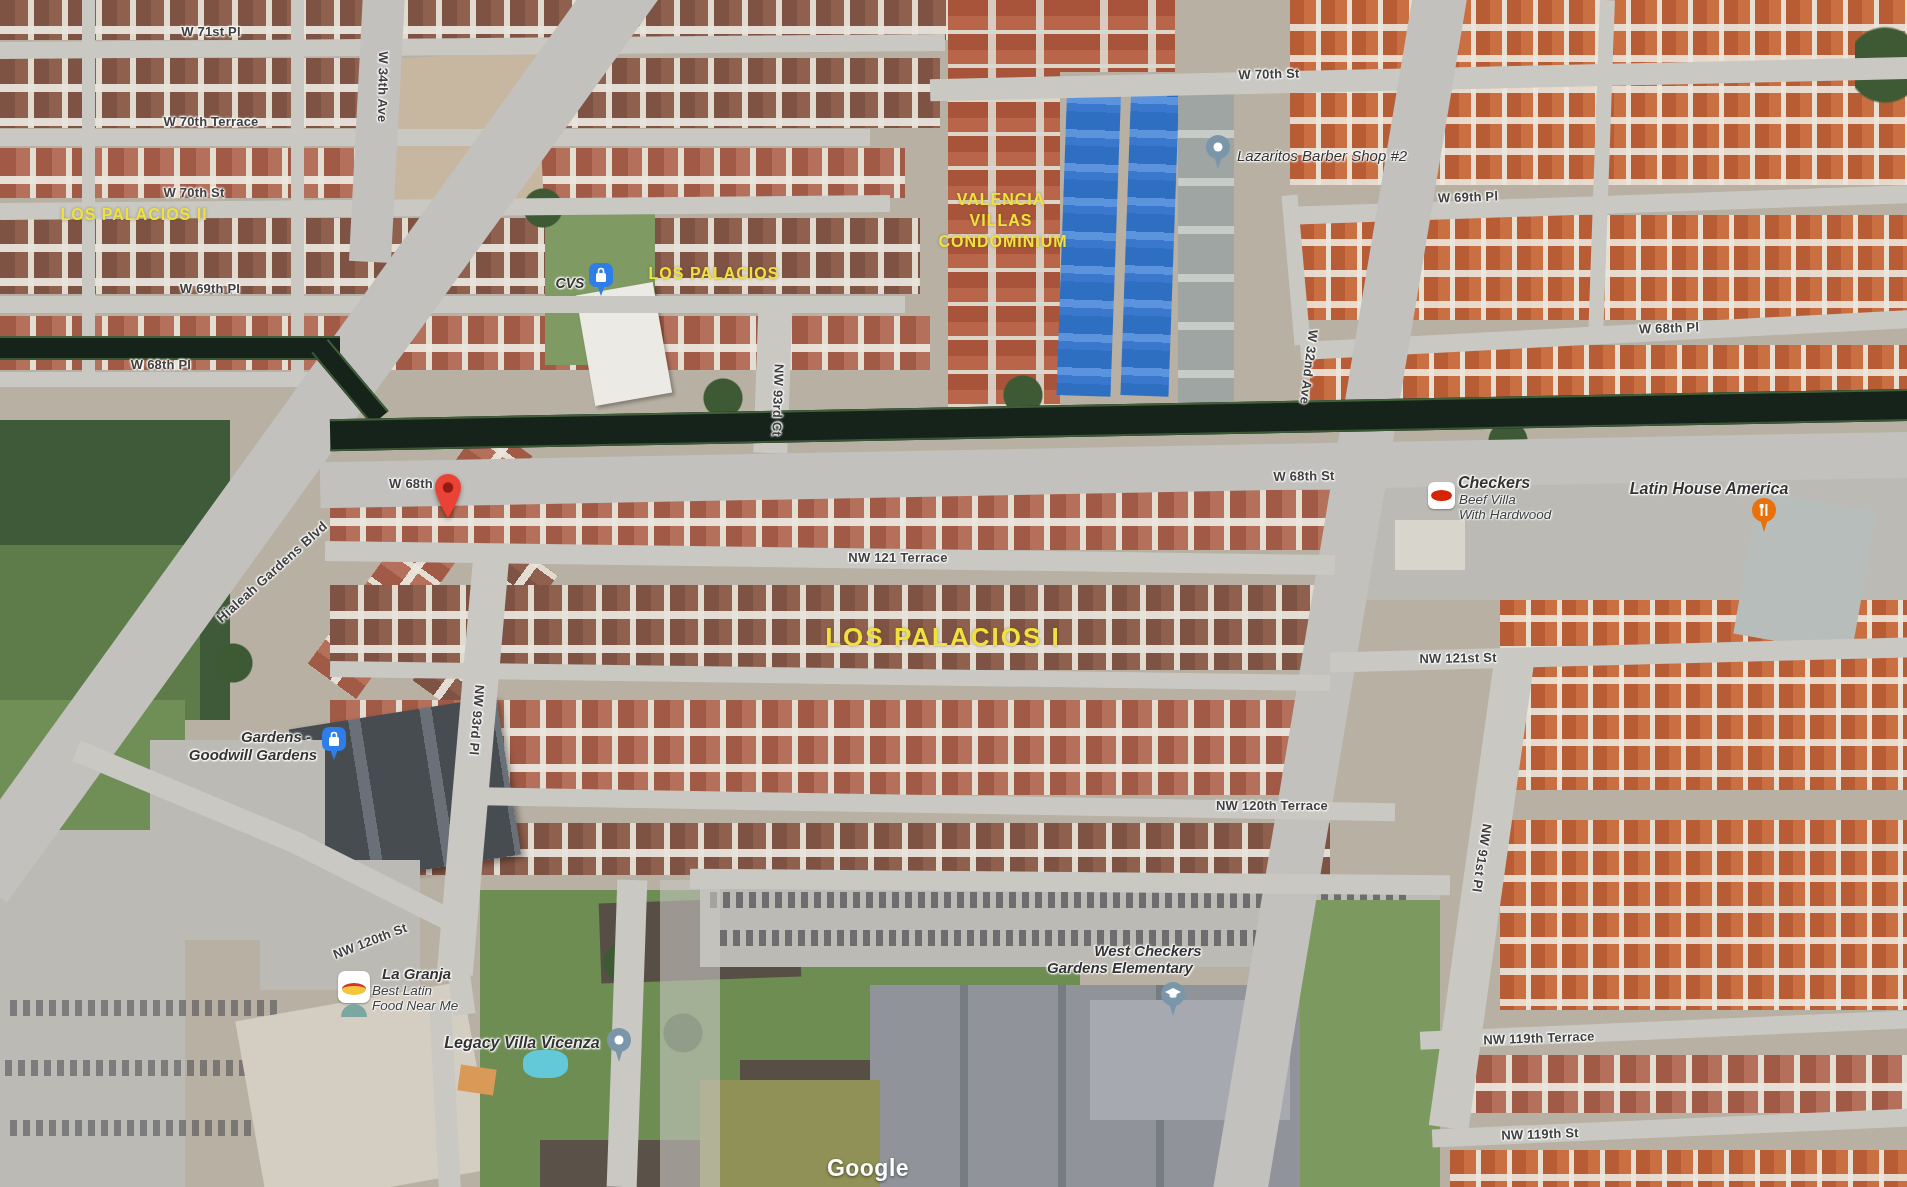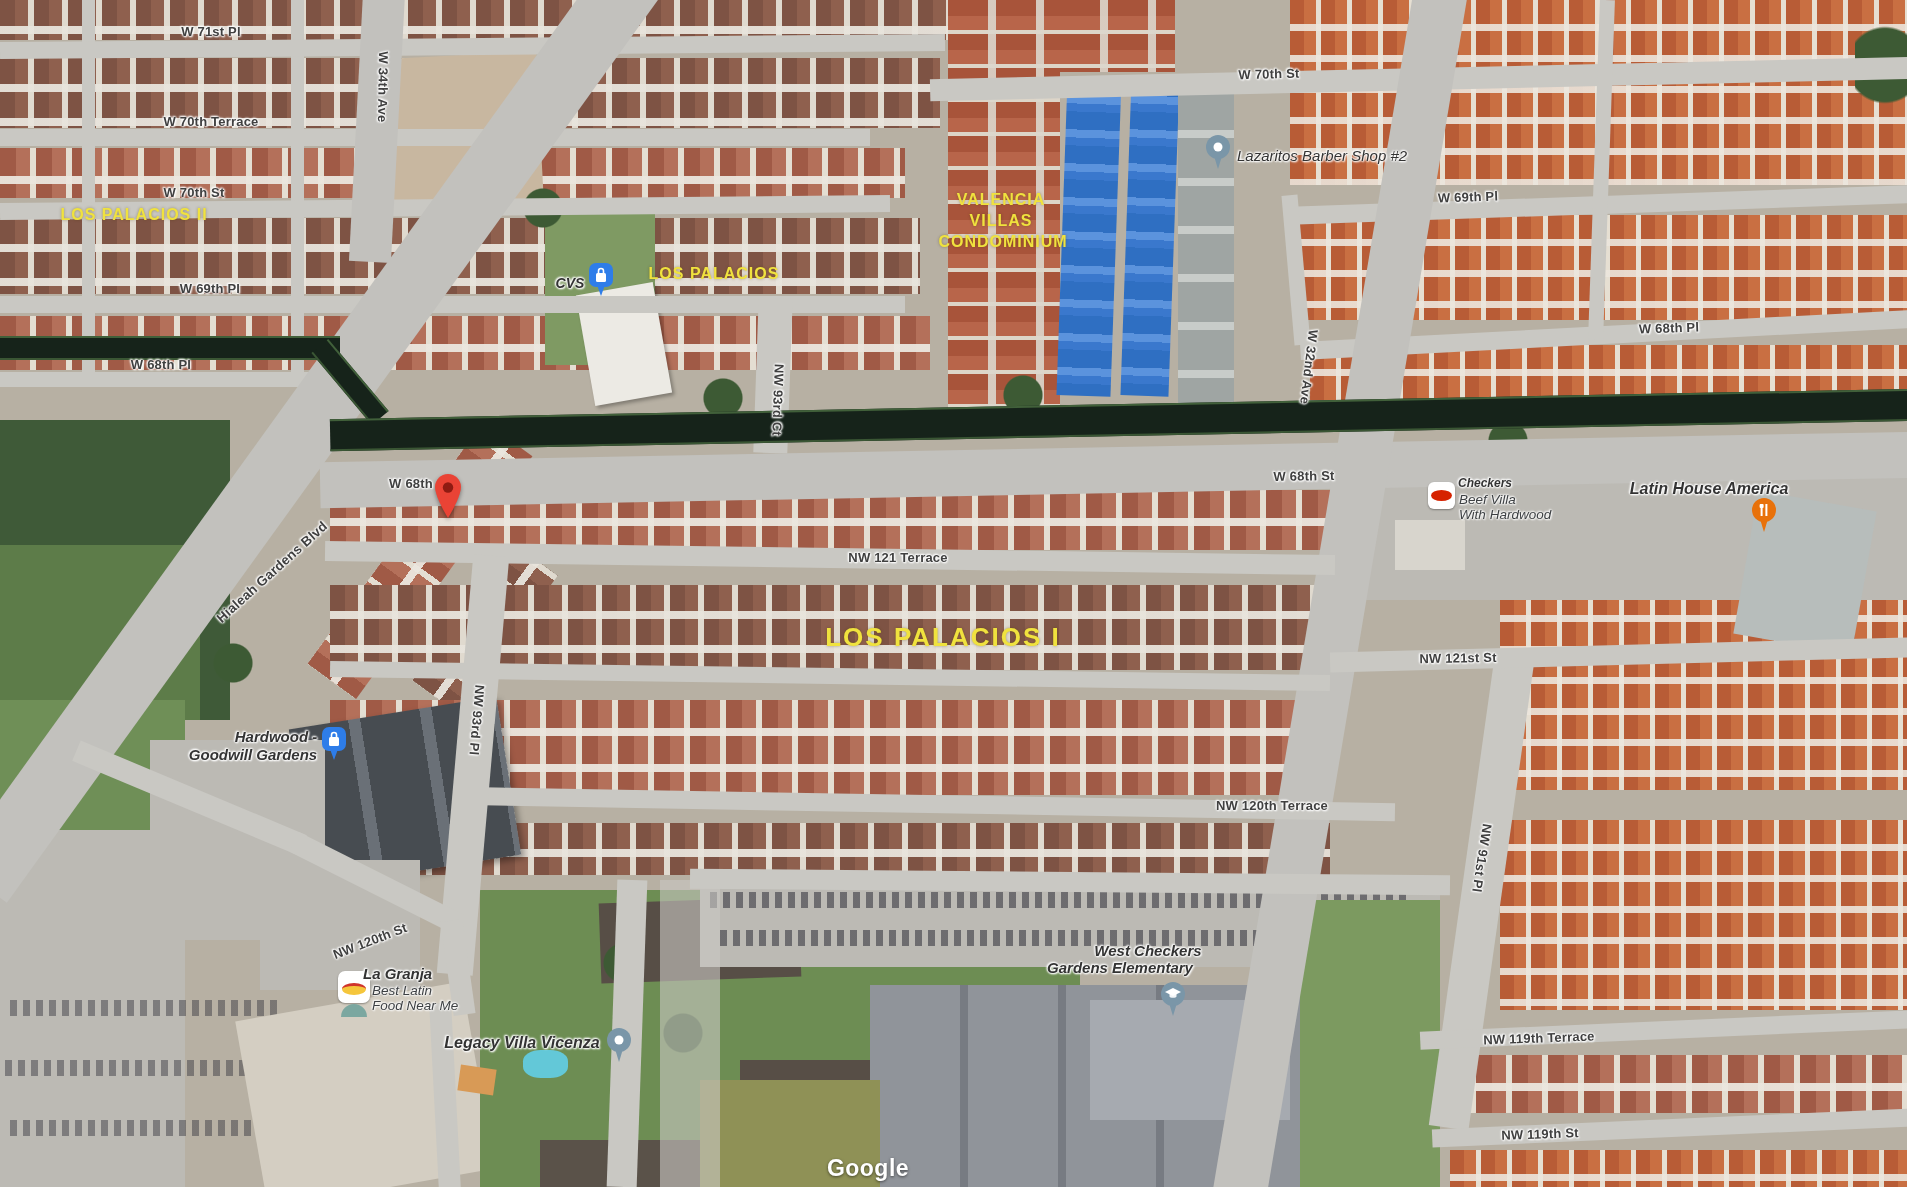--- a/index.html
+++ b/index.html
@@ -200,47 +200,47 @@
   <svg class="pin" style="left:1205px;top:134px" width="26" height="36" viewBox="0 0 26 36">
     <path d="M9 22 L13 35 L17 22 Z" fill="#7A96A8"></path>
     <circle cx="13" cy="13" r="12" fill="#7A96A8"></circle>
     <circle cx="13" cy="13" r="4.5" fill="#ffffff"></circle>
   </svg>
   <div class="poi lft" style="left:1237px;top:155px;font-weight:400;font-size:15px">Lazaritos Barber Shop #2</div>
 
   <div class="logo-box" style="left:1428px;top:482px;width:27px;height:27px">
     <div style="left:3px;top:8px;width:21px;height:11px;background:#D62300;border-radius:50%"></div>
   </div>
-  <div class="poi lft" style="left:1458px;top:483px;font-size:12px">Checkers</div>
+  <div class="poi lft" style="left:1458px;top:483px;font-size:16px">Checkers</div>
   <div class="poi2 lft" style="left:1459px;top:499px">Beef Villa</div>
   <div class="poi2 lft" style="left:1459px;top:514px">With Hardwood</div>
 
   <div class="poi ctr" style="left:1709px;top:489px;font-size:16px">Latin House America</div>
   <svg class="pin" style="left:1751px;top:497px" width="26" height="36" viewBox="0 0 26 36">
     <path d="M9 22 L13 35 L17 22 Z" fill="#E8710A"></path>
     <circle cx="13" cy="13" r="12" fill="#E8710A"></circle>
     <rect x="9.6" y="7" width="2" height="12" fill="#ffffff"></rect>
     <rect x="14.4" y="7" width="2" height="12" fill="#ffffff"></rect>
     <rect x="8.6" y="7" width="4" height="4" rx="1" fill="#ffffff"></rect>
   </svg>
 
-  <div class="poi ctr" style="left:276px;top:736px">Hardwood -</div>
+  <div class="poi ctr" style="left:276px;top:736px">Gardens -</div>
   <div class="poi ctr" style="left:253px;top:754px">Goodwill Gardens</div>
   <svg class="pin" style="left:321px;top:726px" width="26" height="35" viewBox="0 0 26 35">
     <path d="M9 23 L13 34 L17 23 Z" fill="#2E7DE9"></path>
     <rect x="1" y="1" width="24" height="24" rx="7" fill="#2E7DE9"></rect>
     <rect x="8" y="11" width="10" height="9" rx="1.5" fill="#ffffff"></rect>
     <path d="M10.5 11 v-2 a2.5 2.5 0 0 1 5 0 v2" stroke="#ffffff" stroke-width="1.6" fill="none"></path>
   </svg>
 
   <div class="logo-box" style="left:338px;top:971px;width:32px;height:32px;border-radius:7px">
     <div style="left:4px;top:12px;width:24px;height:12px;background:#F5C63C;border-radius:50%;border-top:3px solid #D0342C"></div>
   </div>
   <div style="left:341px;top:1004px;width:26px;height:13px;background:#7BA7A0;border-radius:13px 13px 0 0"></div>
-  <div class="poi lft" style="left:363px;top:973px">La Granja</div>
+  <div class="poi lft" style="left:382px;top:973px">La Granja</div>
   <div class="poi2 lft" style="left:372px;top:990px">Best Latin</div>
   <div class="poi2 lft" style="left:372px;top:1005px">Food Near Me</div>
 
   <div class="poi ctr" style="left:522px;top:1043px;font-size:16px">Legacy Villa Vicenza</div>
   <svg class="pin" style="left:606px;top:1027px" width="26" height="36" viewBox="0 0 26 36">
     <path d="M9 22 L13 35 L17 22 Z" fill="#7A96A8"></path>
     <circle cx="13" cy="13" r="12" fill="#7A96A8"></circle>
     <circle cx="13" cy="13" r="4.5" fill="#ffffff"></circle>
   </svg>
 

